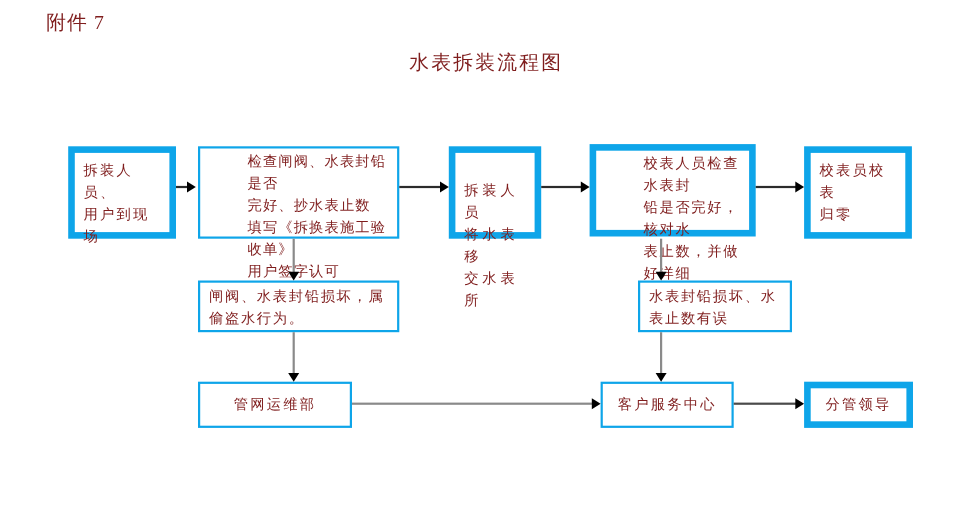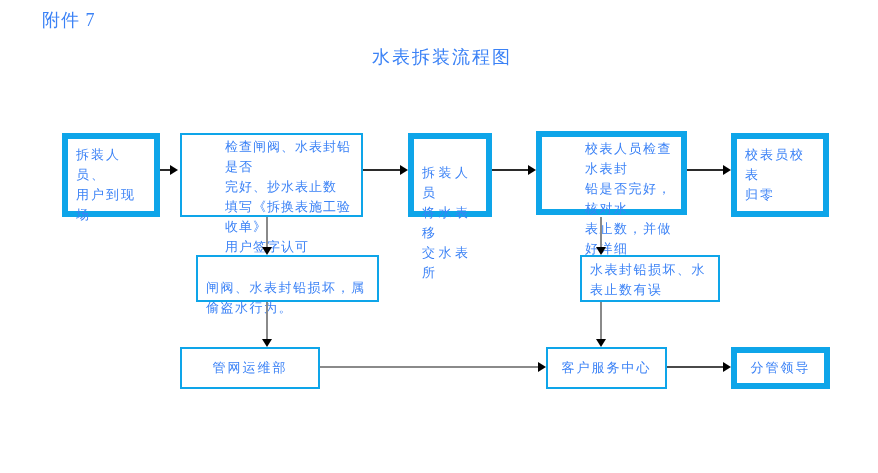--- a/index.html
+++ b/index.html
@@ -2,21 +2,21 @@
 <html><head>
 <meta charset="utf-8">
 <style>
   html, body { margin: 0; padding: 0; background: #fff; }
   #canvas {
     position: relative;
     width: 878px;
     height: 473px;
     background: #ffffff;
     font-family: "Liberation Serif", "DejaVu Serif", serif;
-    color: #3b82f6;
+    color: #7f1d1d;
     overflow: hidden;
     border-radius: 30px;
   }
   .doc-label {
     position: absolute;
     left: 42px; top: 8px;
     font-size: 18px;
     letter-spacing: 1px;
   }
   .doc-title {
@@ -98,21 +98,21 @@
 交水表所</div>
 
   <div class="box multi4 ls15" style="left:536px; top:131px; width:151px; height:84px;">校表人员检查水表封
 铅是否完好，核对水
 表止数，并做好详细
 记录</div>
 
   <div class="box ls2" style="left:731px; top:133px; width:98px; height:84px;">校表员校表
 归零</div>
 
-  <div class="box thick ls15" style="left:196px; top:255px; width:183px; height:47px; padding-top:21px;">闸阀、水表封铅损坏，属
+  <div class="box thick ls15" style="left:180px; top:255px; width:183px; height:47px; padding-top:3px;">闸阀、水表封铅损坏，属
 偷盗水行为。</div>
 
   <div class="box thick ls15" style="left:536px; top:255px; width:140px; height:47px; padding-top:3px;margin-left:44px;">水表封铅损坏、水
 表止数有误</div>
 
   <div class="box thick centered ls2" style="left:180px; top:347px; width:140px; height:42px;text-align:right;">管网运维部</div>
 
   <div class="box thick centered ls2" style="left:546px; top:347px; width:121px; height:42px;">客户服务中心</div>
 
   <div class="box centered ls2" style="left:731px; top:347px; width:99px; height:42px;">分管领导</div>

